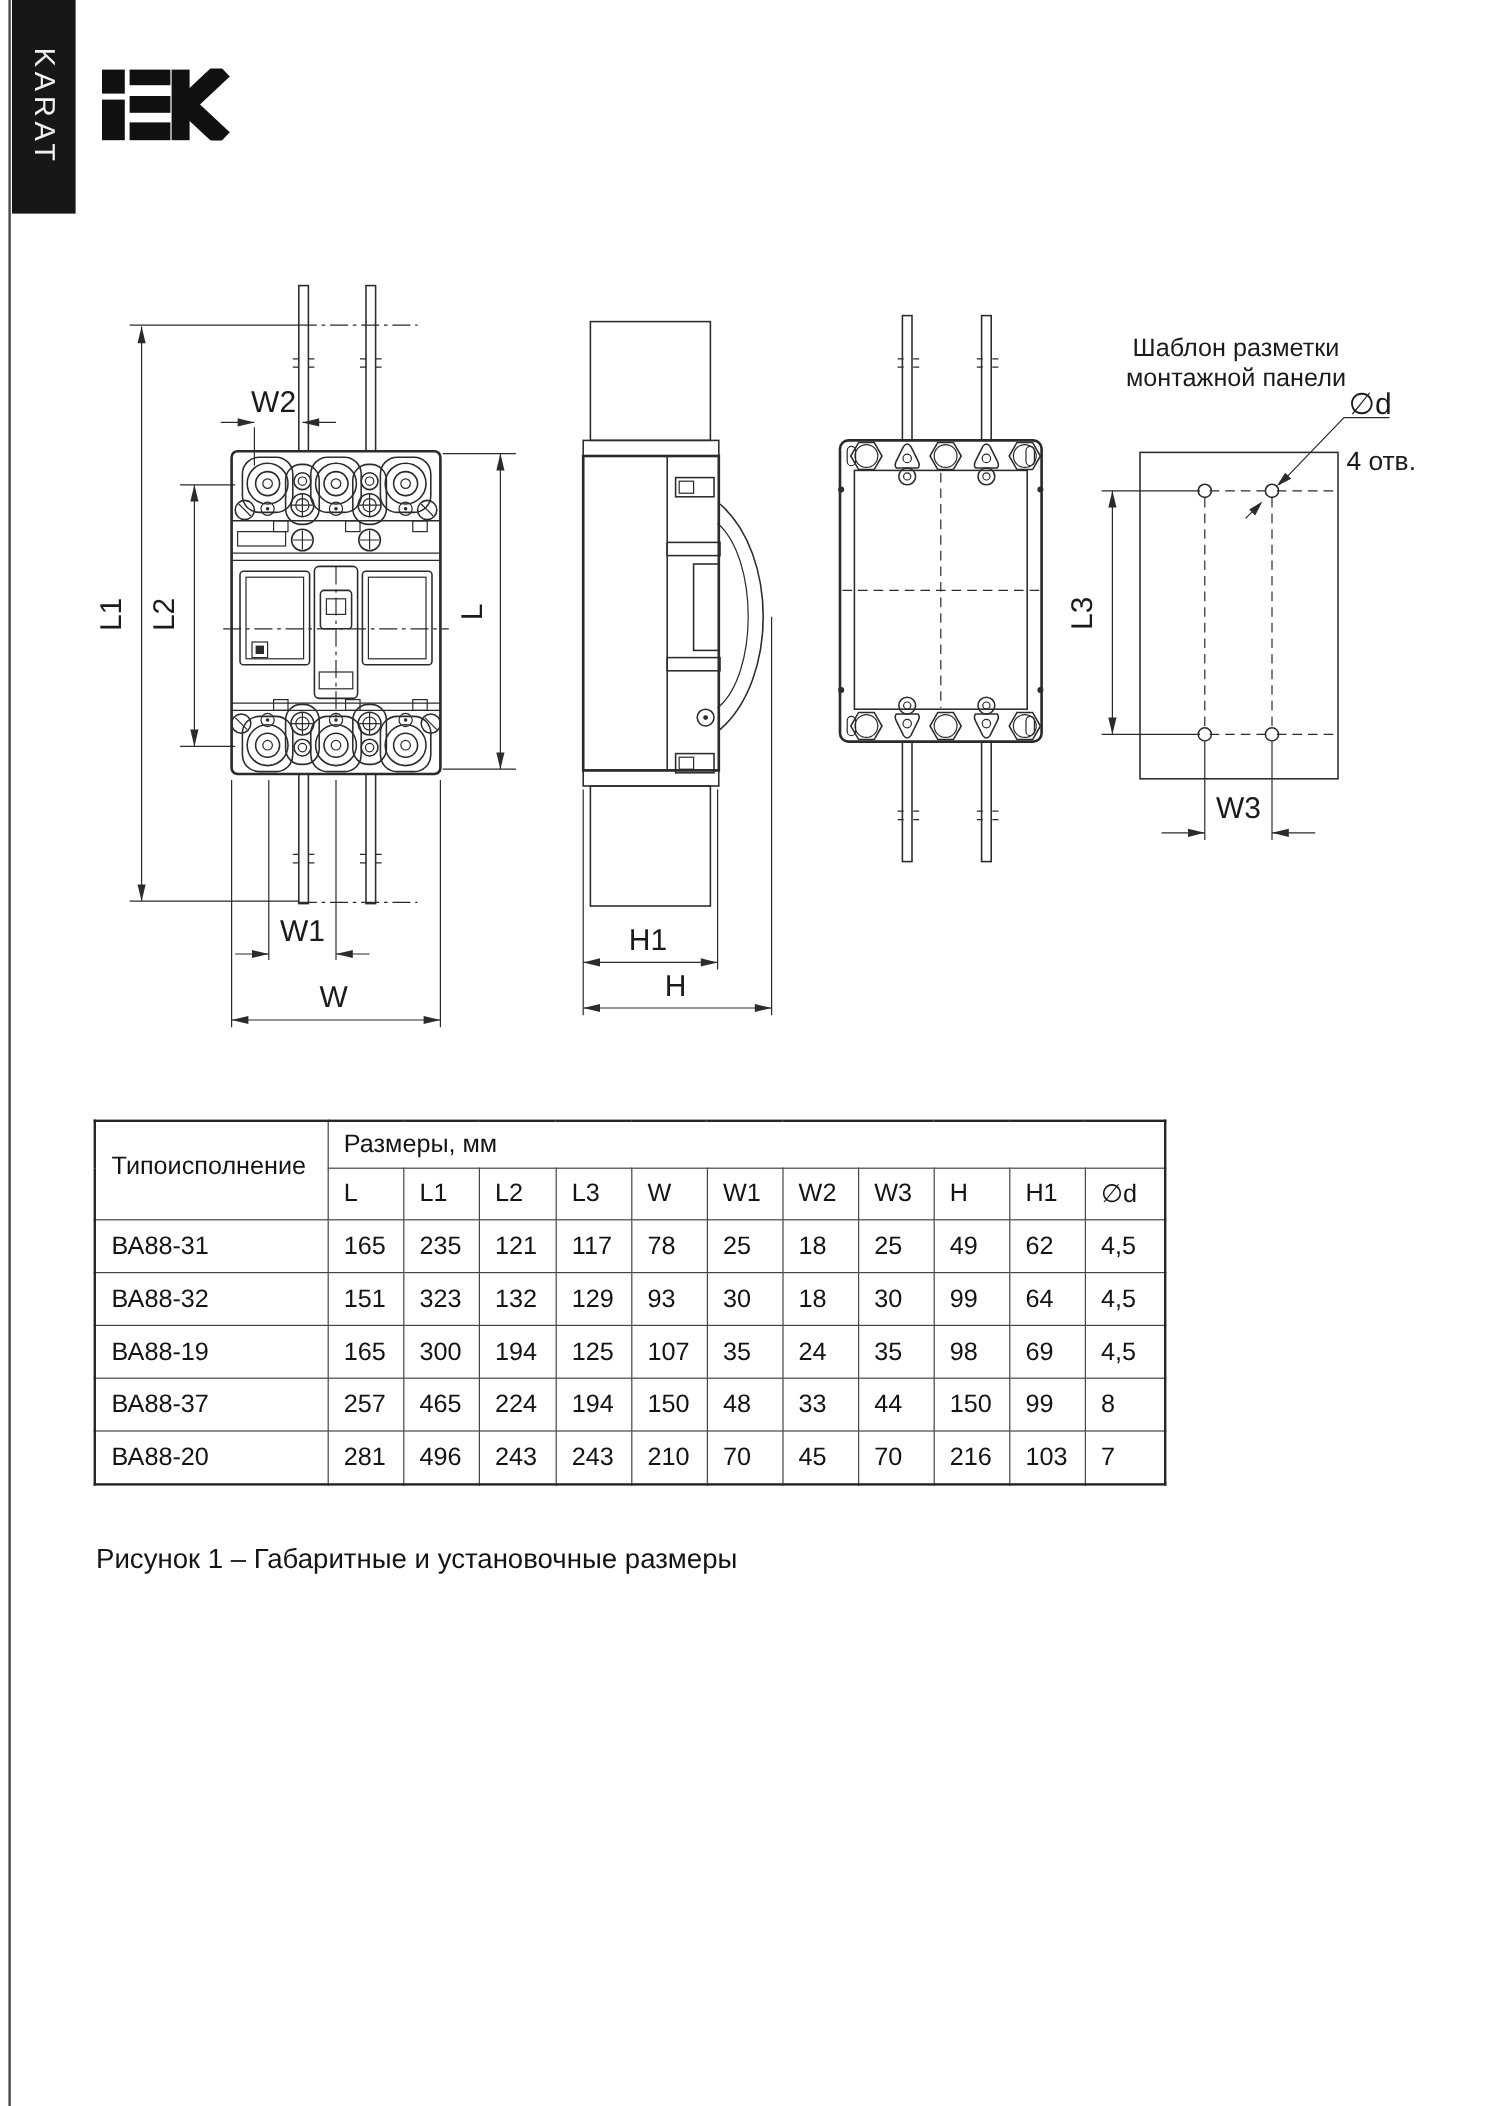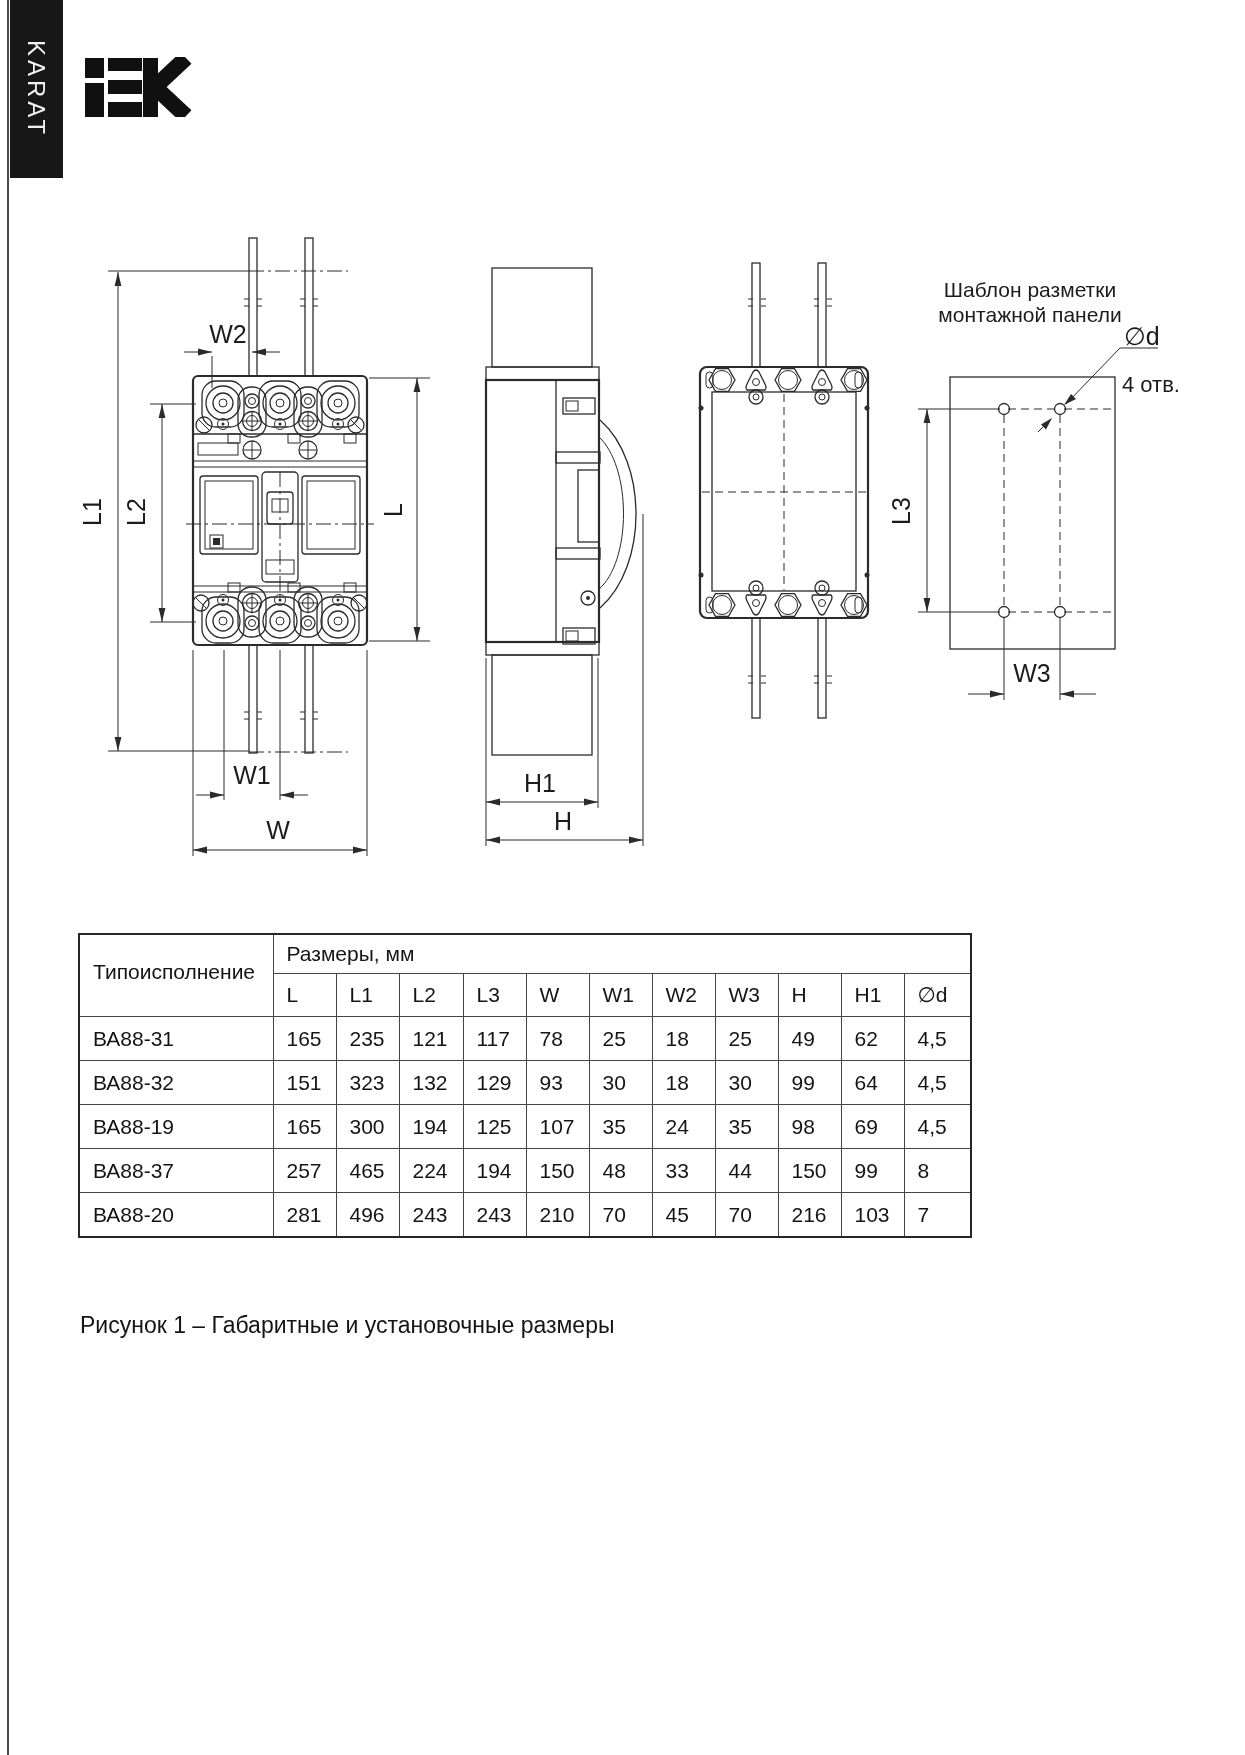--- a/index.html
+++ b/index.html
@@ -24,21 +24,21 @@
   svg text.ttl{font-size:21px;fill:#1b1b1b;}
   svg text.ann{font-size:22px;fill:#1b1b1b;}
 
   .dim-table{position:absolute;left:78px;top:933px;width:892px;border-collapse:collapse;
              table-layout:fixed;font-size:21px;color:#141414;border:2px solid #262626;}
   .dim-table td{border:1px solid #454545;padding:0 2px 0 13px;height:43px;overflow:hidden;
                 white-space:nowrap;}
   .dim-table tr.hr1 td{height:38px;}
   .dim-table tr.hr2 td{height:42px;}
   .dim-table td.typecell{vertical-align:top;padding-top:25px;}
-  .caption{position:absolute;left:80px;top:1286px;font-size:23px;color:#141414;margin-top:26px;}
+  .caption{position:absolute;left:80px;top:1286px;font-size:23px;color:#141414;}
 </style>
 </head>
 <body>
 
 <div class="spine"></div>
 
 <div class="karat">
   <span>KARAT</span>
 </div>
 

